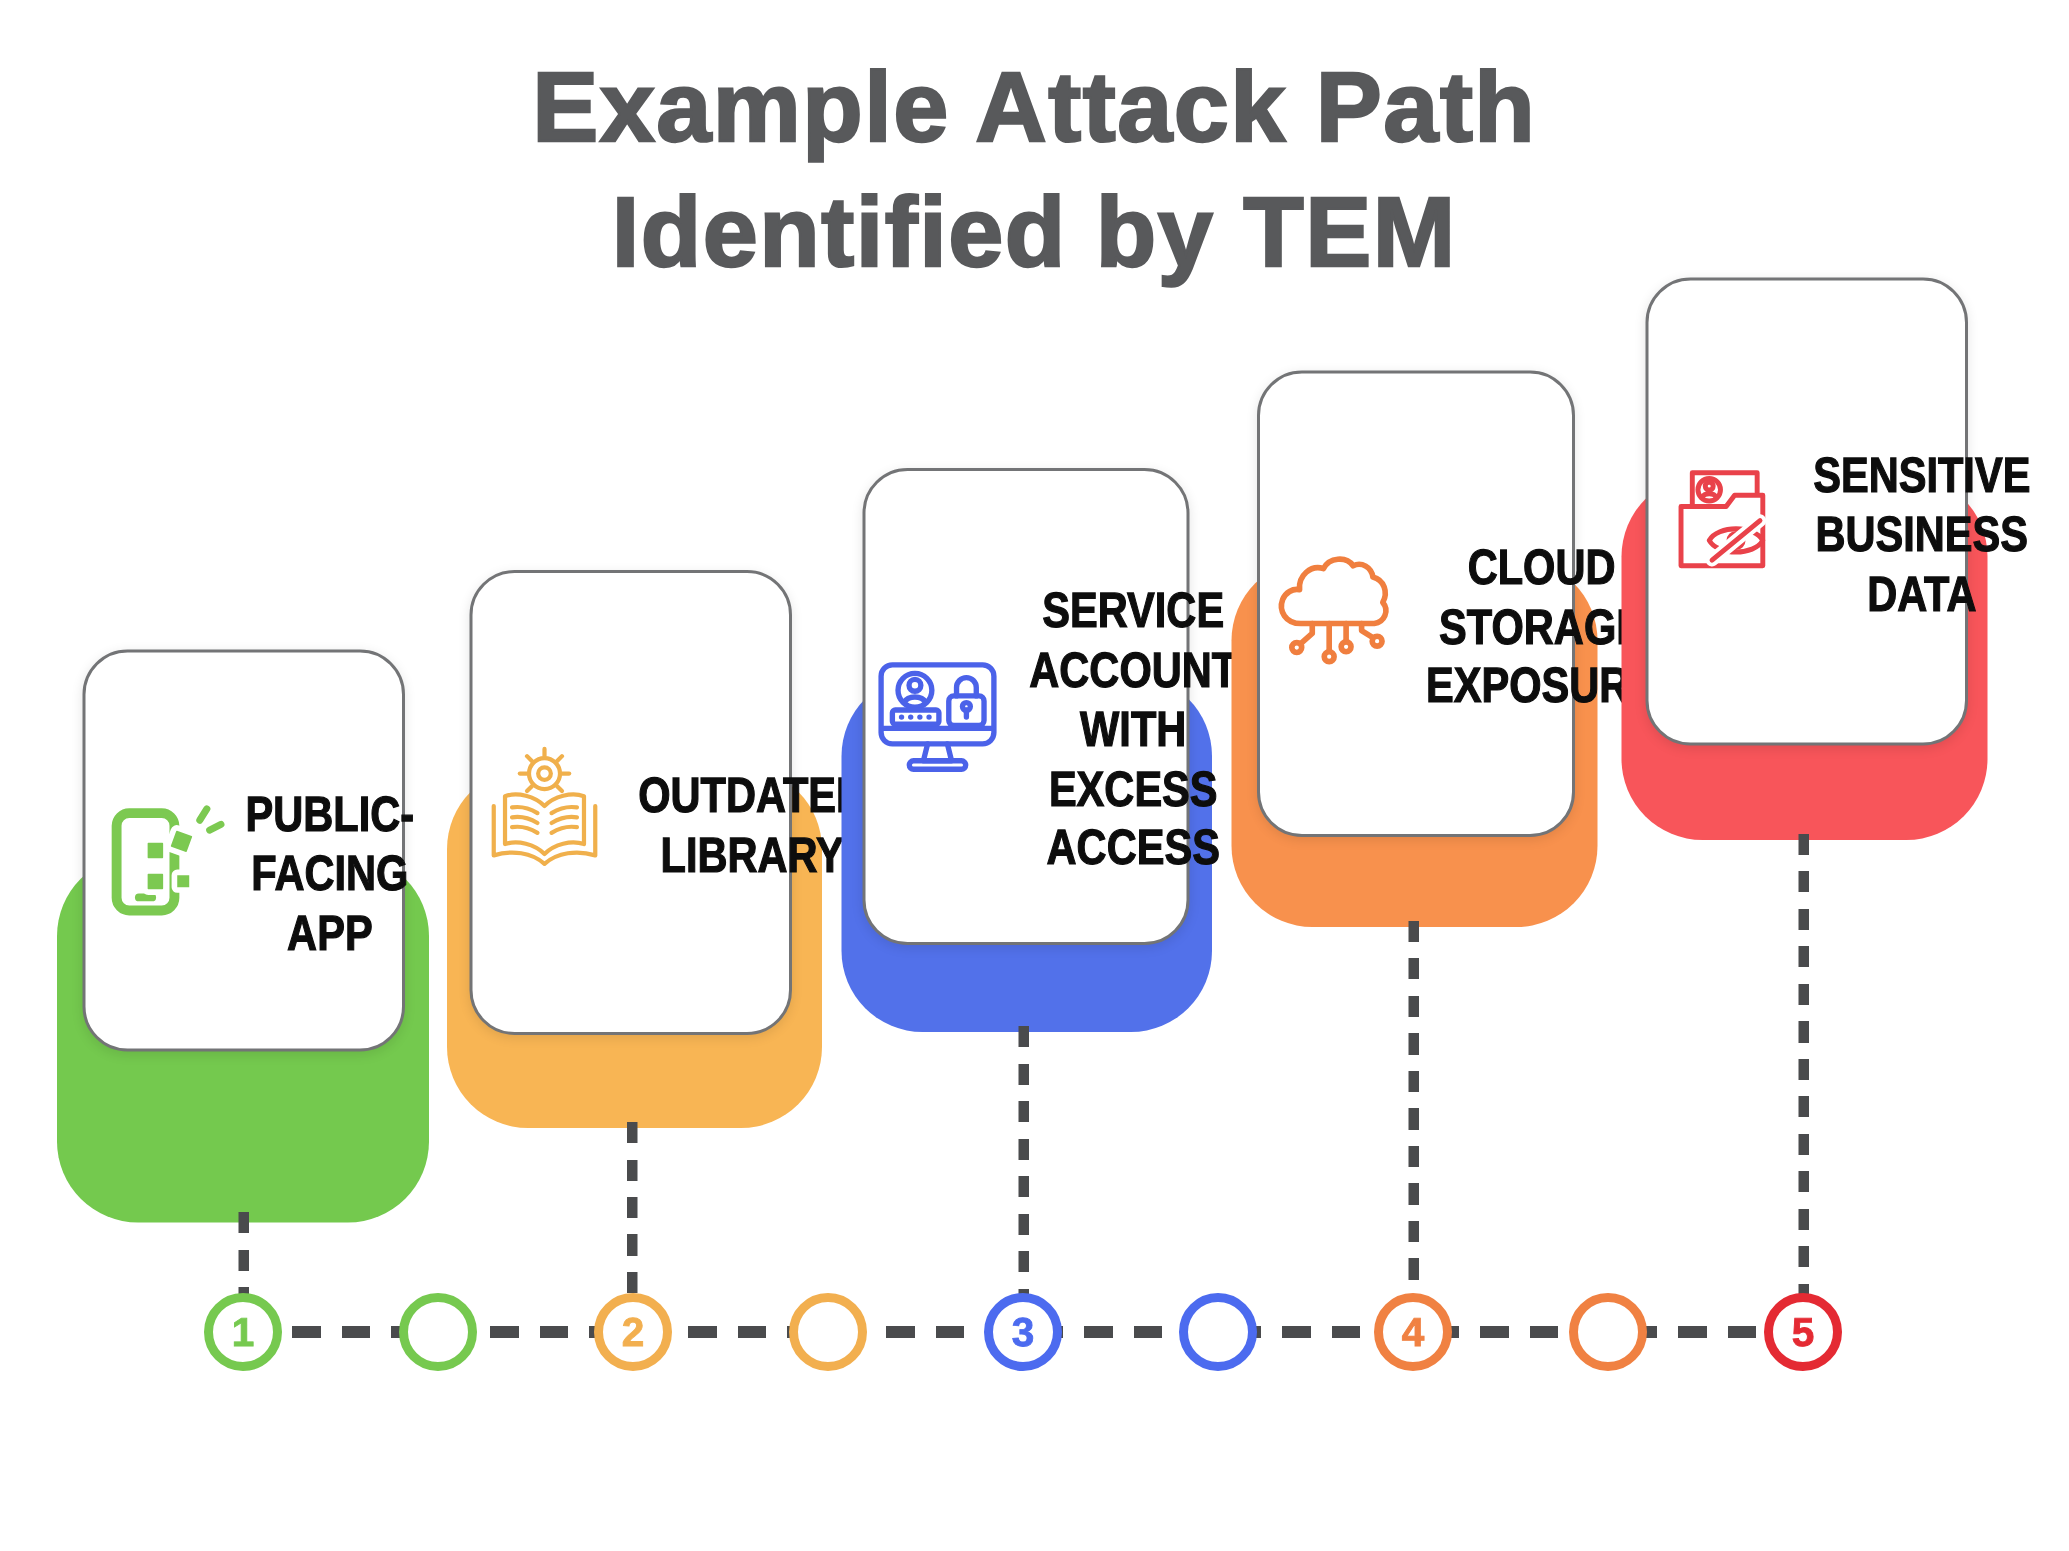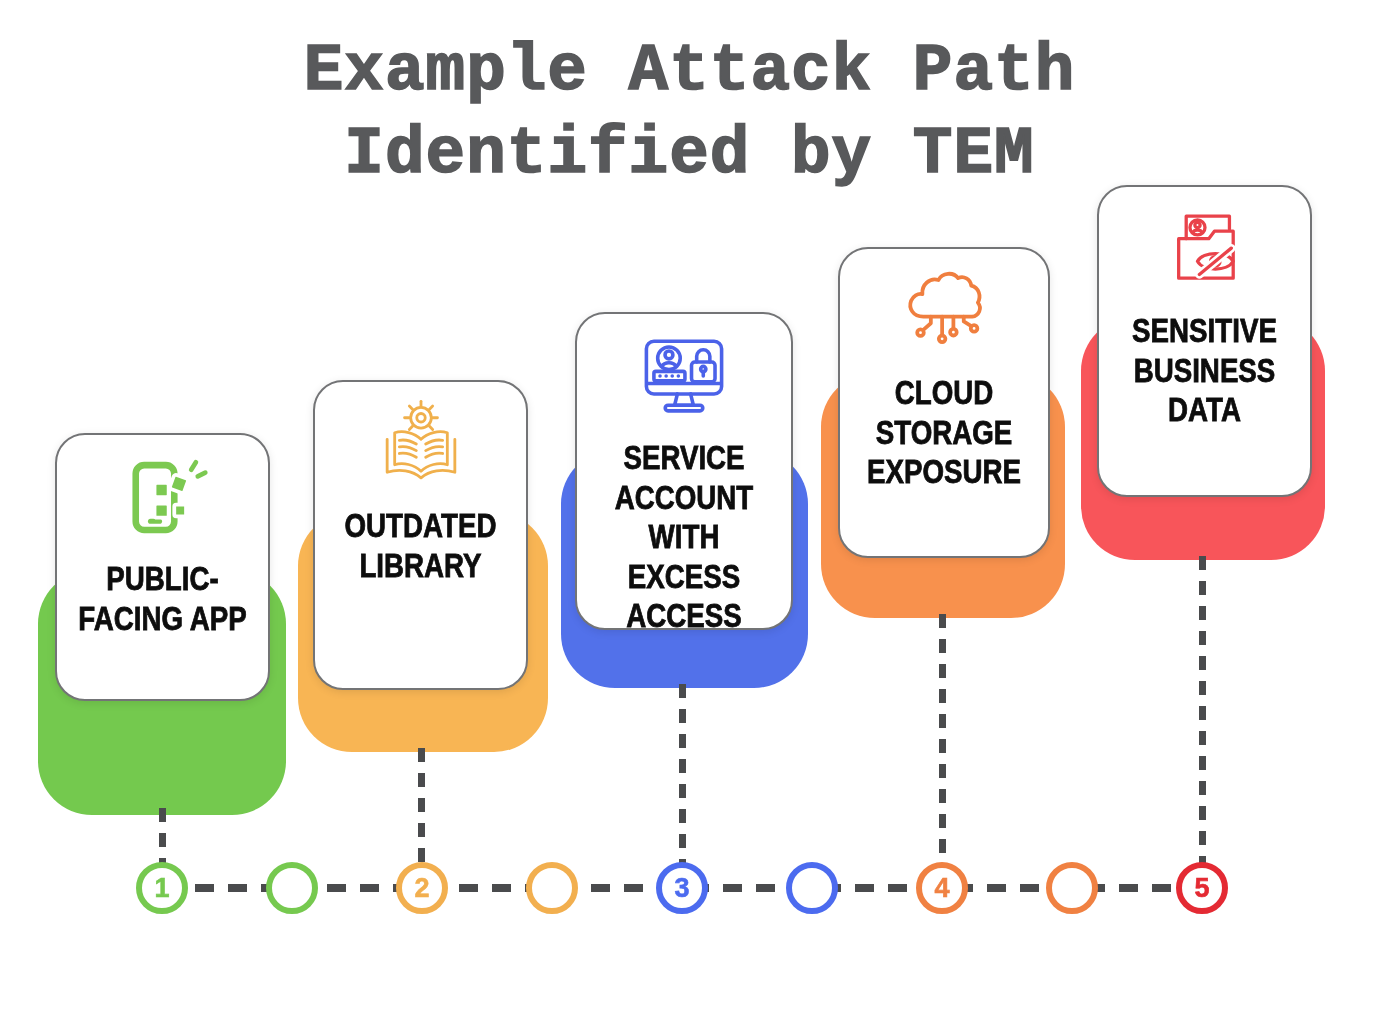--- a/index.html
+++ b/index.html
@@ -9,21 +9,21 @@
   }
   .title{
     position:absolute;top:30px;left:0;width:100%;text-align:center;
     font-size:66px;font-weight:bold;line-height:1.26;letter-spacing:1px;
     white-space:pre-line;-webkit-text-stroke:1.6px currentColor;
   }
   .shape{position:absolute;border-radius:54px;}
   .card{
     position:absolute;background:#ffffff;border:2px solid #737476;border-radius:30px;
     box-shadow:0 2px 8px rgba(0,0,0,0.10);
-    display:flex;flex-direction:column;align-items:center;padding-top:16px;box-sizing:border-box;
+    display:flex;align-items:center;padding-top:16px;box-sizing:border-box;
   }
   .icon{width:96px;height:94px;flex:0 0 auto;}
   .icon svg{width:100%;height:100%;}
   .label{
     margin-top:14px;width:100%;text-align:center;
     font-size:33px;font-weight:bold;line-height:1.2;white-space:pre-line;
     transform:scaleX(0.84);transform-origin:center top;
     -webkit-text-stroke:0.8px currentColor;
   }
   .vline{
@@ -60,21 +60,21 @@
   .s5-line{left:1199px;top:556px;height:310px;}
   .track{left:162px;top:884px;width:1040px;}
   .n1{left:136px;} .n2{left:266px;} .n3{left:396px;} .n4{left:526px;} .n5{left:656px;}
   .n6{left:786px;} .n7{left:916px;} .n8{left:1046px;} .n9{left:1176px;}
 </style>
 </head>
 <body>
 
 <div class="canvas">
 
-  <div class="title" style="color: rgb(88, 89, 91); font-family: Liberation Mono, monospace;">Example Attack Path
+  <div class="title" style="color: rgb(88, 89, 91);">Example Attack Path
 Identified by TEM</div>
 
   <div class="shape s1-shape" style="background: rgb(116, 201, 78);"></div>
   <div class="vline s1-line"></div>
   <div class="card s1-card">
     <div class="icon" style="color: rgb(124, 201, 81);">
       <svg viewBox="0 0 100 100">
         <rect x="21" y="15" width="41" height="69" rx="9" fill="none" stroke="currentColor" stroke-width="7"></rect>
         <rect x="34" y="72" width="15" height="5.5" rx="2.75" fill="currentColor"></rect>
         <g fill="currentColor" stroke="#ffffff" stroke-width="4">

